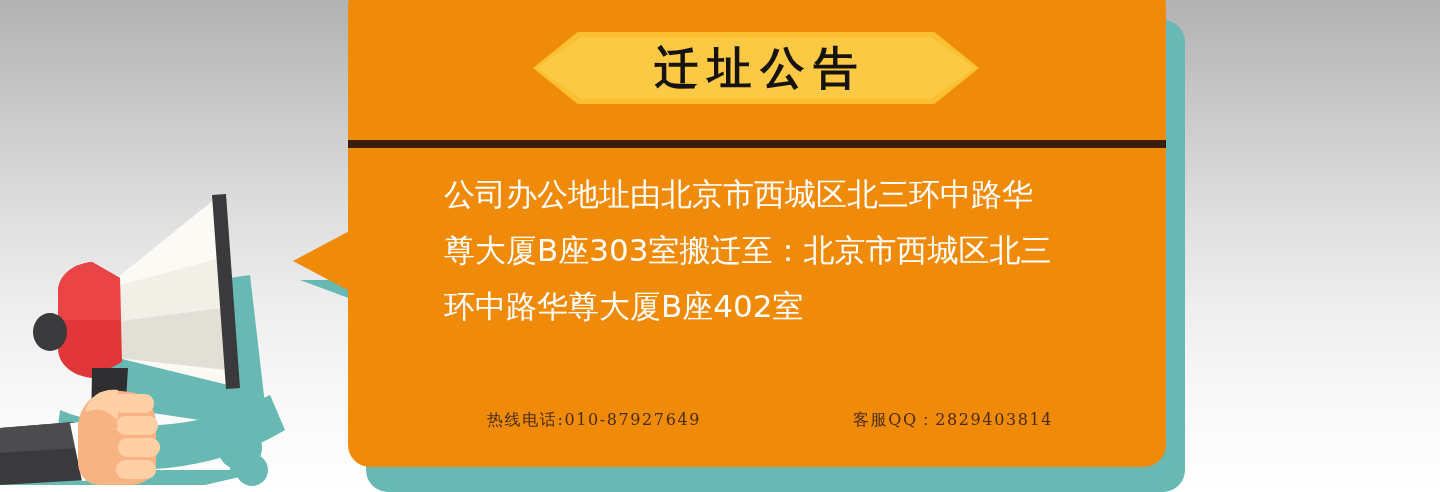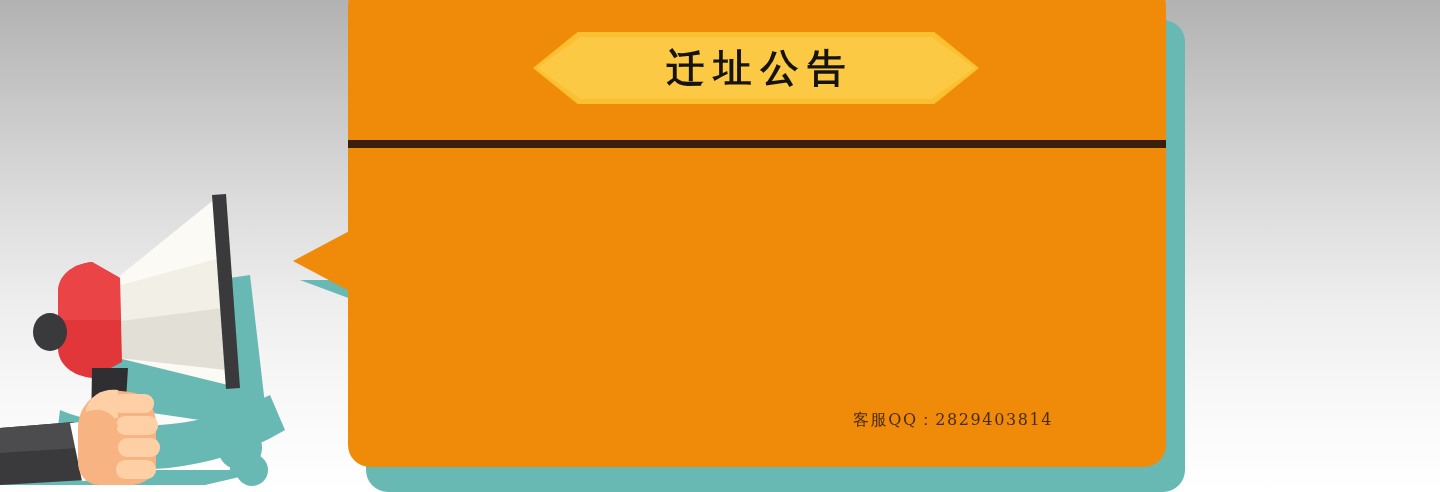--- a/index.html
+++ b/index.html
@@ -97,21 +97,21 @@
     bottom: 5px;
     background: #fbc944;
     clip-path: polygon(10% 0%, 90% 0%, 100% 50%, 90% 100%, 10% 100%, 0% 50%);
   }
   #banner-text {
     position: absolute;
     inset: 0;
     display: flex;
     align-items: center;
     justify-content: center;
-    font-size: 38px;
+    font-size: 44px;
     font-weight: bold;
     color: #16130f;
     letter-spacing: 9px;
     text-indent: 9px;
     font-family: "DejaVu Sans", "Liberation Sans", sans-serif;
   }
 
   
   #divider {
     position: absolute;
@@ -220,18 +220,24 @@
   <div id="card-tail"></div>
 
   <div id="banner">
     <div id="banner-shape"></div>
     <div id="banner-inner"></div>
     <div id="banner-text">迁址公告</div>
   </div>
 
   <div id="divider"></div>
 
+  <div id="body-text">
+    <div class="body-line">公司办公地址由北京市西城区北三环中路华</div>
+    <div class="body-line">尊大厦B座303室搬迁至：北京市西城区北三</div>
+    <div class="body-line">环中路华尊大厦B座402室</div>
+  </div>
 
   <div id="footer">
+    <div class="footer-item" id="footer-phone">热线电话:010-87927649</div>
     <div class="footer-item" id="footer-qq">客服QQ：2829403814</div>
   </div>
 
 </div>
 
 </body></html>

